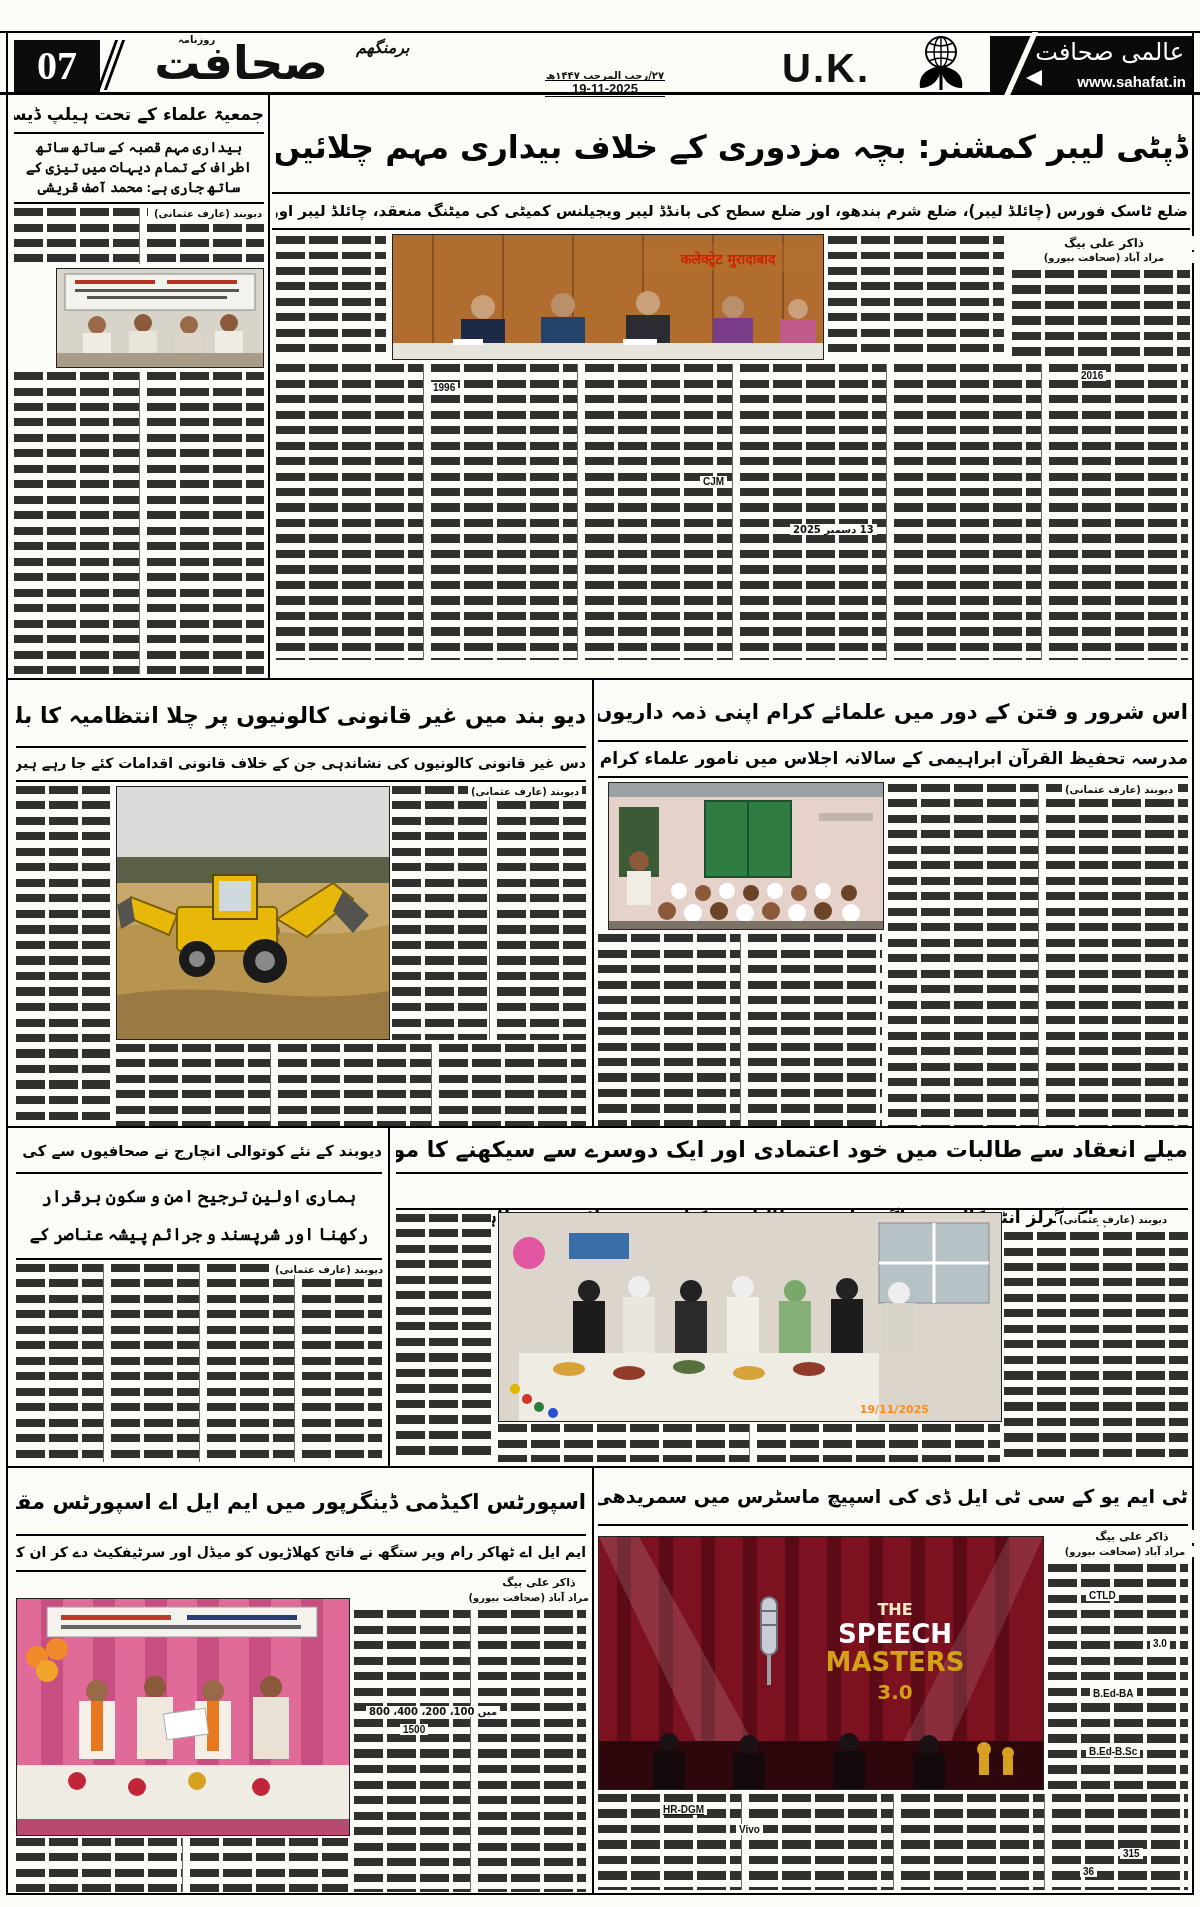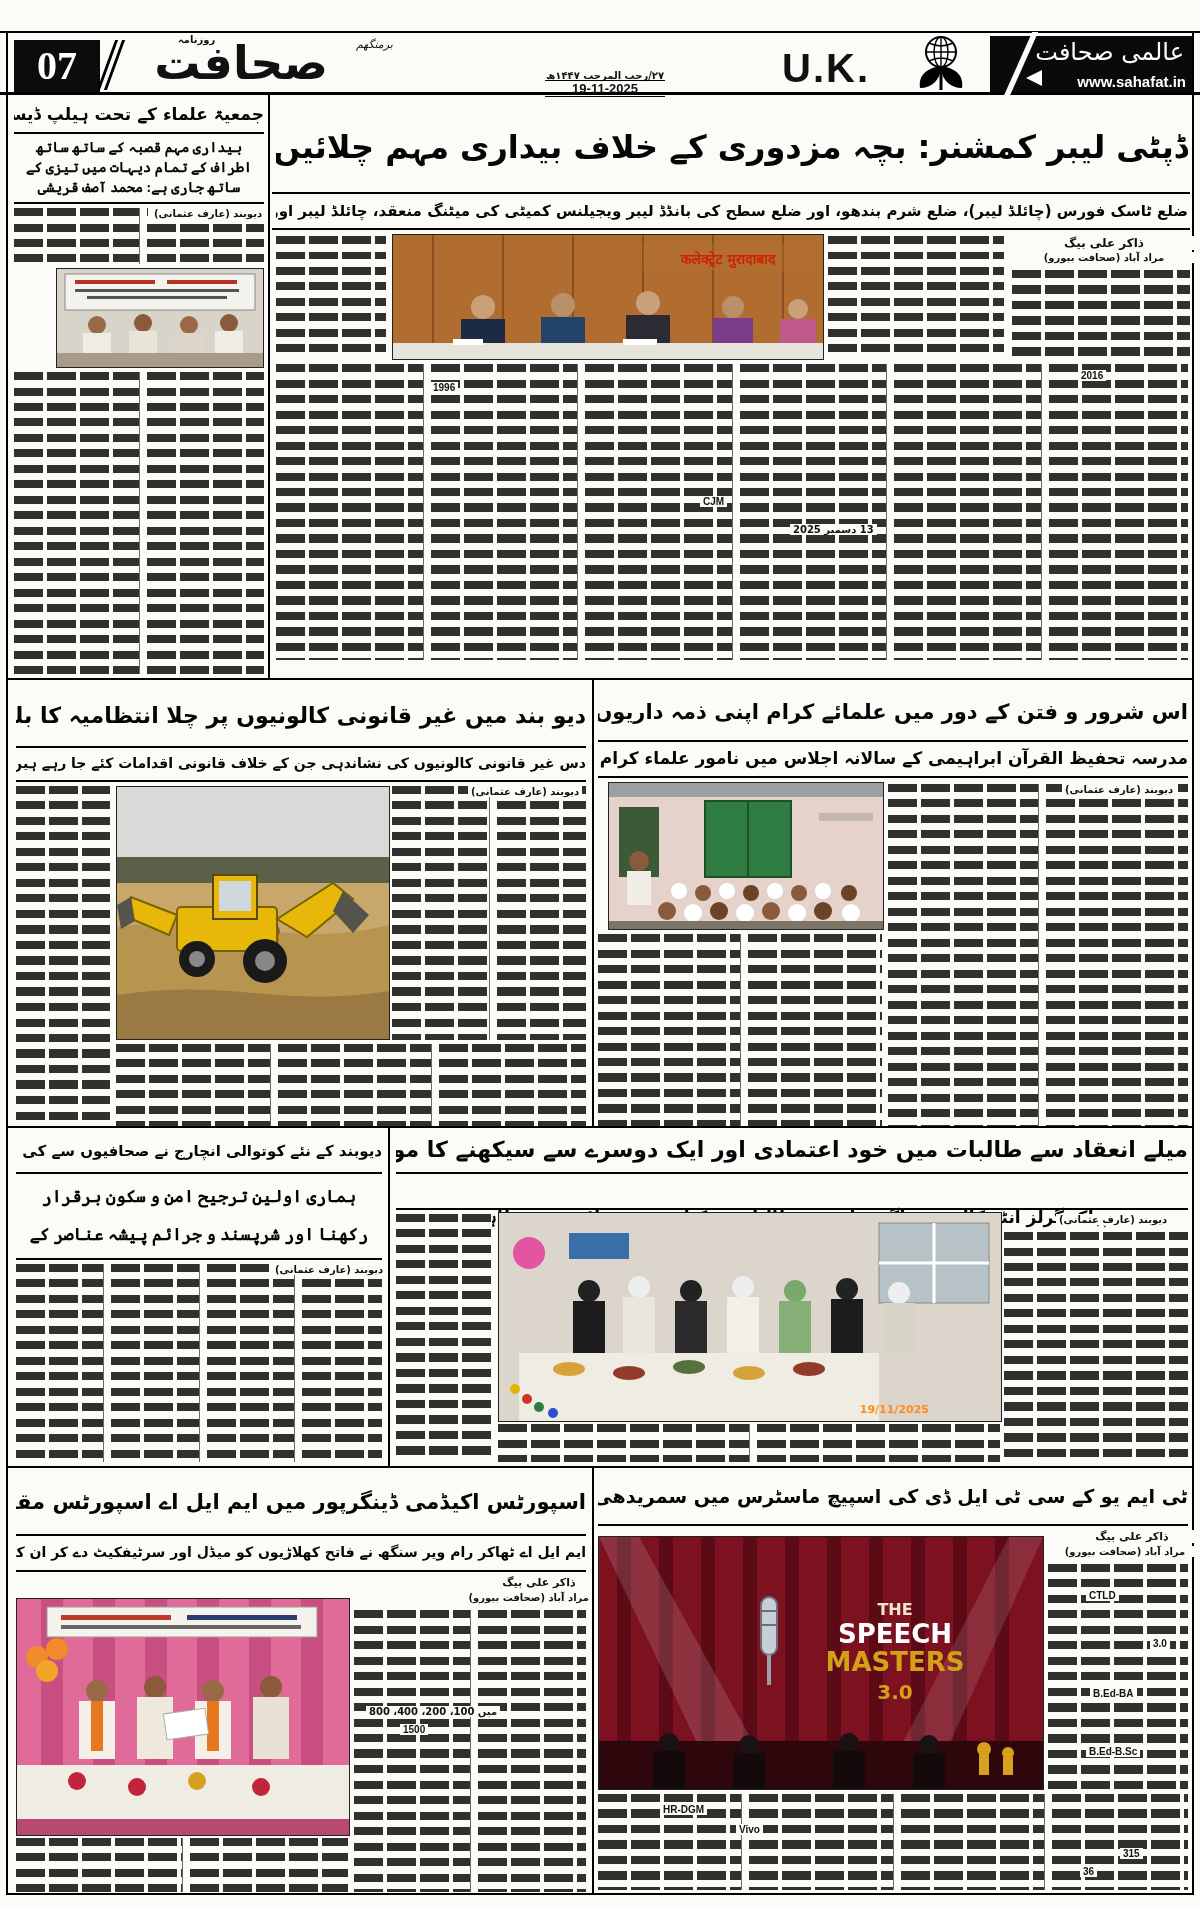--- a/index.html
+++ b/index.html
@@ -37,21 +37,21 @@
   <div class="abs" style="left:14px;top:40px;width:86px;height:52px;background:#0c0c0c;color:#fff;
        font-family:'Liberation Serif',serif;font-weight:bold;font-size:40px;text-align:center;line-height:52px;">07</div>
 
   <div class="abs" style="left:104px;top:40px;width:14px;height:50px;">
     <div style="position:absolute;left:2px;top:0;width:3px;height:50px;background:#000;transform:skewX(-20deg);"></div>
     <div style="position:absolute;left:9px;top:0;width:3px;height:50px;background:#000;transform:skewX(-20deg);"></div>
   </div>
   <div class="abs" style="left:126px;top:34px;width:230px;height:64px;font-weight:bold;font-size:46px;
        text-align:center;line-height:58px;letter-spacing:-2px;">صحافت</div>
   <div class="abs" style="left:178px;top:34px;font-size:10px;font-weight:bold;">روزنامہ</div>
-  <div class="abs" style="left:356px;top:38px;font-size:11px;font-weight:normal;font-style:italic;">برمنگھم</div>
+  <div class="abs" style="left:356px;top:38px;font-size:16px;font-weight:bold;font-style:italic;">برمنگھم</div>
 
   <div class="abs" style="left:455px;top:70px;width:300px;text-align:center;font-size:10px;font-weight:bold;">۲۷/رجب المرجب ۱۴۴۷ھ</div>
   <div class="abs latin" style="left:545px;top:80px;width:120px;text-align:center;font-size:13px;font-weight:bold;
        border-top:1px solid #000;border-bottom:1px solid #000;">19-11-2025</div>
 
   <div class="abs latin" style="left:782px;top:46px;width:96px;font-weight:bold;font-size:40px;letter-spacing:2px;">U.K.</div>
 
   <div class="abs" style="left:898px;top:34px;width:86px;height:58px;">
     <svg width="86" height="58" viewBox="0 0 86 58">
       <circle cx="43" cy="18" r="15" fill="#fff" stroke="#000" stroke-width="2"></circle>
@@ -152,21 +152,21 @@
   <div class="cols" style="left:276px;top:364px;width:912px;height:296px;">
       <div class="col greek"></div>
       <div class="col greek"></div>
       <div class="col greek"></div>
       <div class="col greek"></div>
       <div class="col greek"></div>
       <div class="col greek"></div>
     </div>
   <div class="chip latin" style="left:430px;top:382px;">1996</div>
   <div class="chip latin" style="left:1078px;top:370px;">2016</div>
-  <div class="chip latin" style="left:700px;top:496px;text-align:right;">CJM</div>
+  <div class="chip latin" style="left:700px;top:476px;text-align:right;">CJM</div>
   <div class="chip" style="left:790px;top:524px;">13 دسمبر 2025</div>
 
   <div class="rule" style="left:6px;top:678px;width:1188px;height:2px;"></div>
   <div class="rule" style="left:592px;top:678px;width:2px;height:448px;"></div>
 
   <div class="hl" style="left:16px;top:690px;width:570px;font-size:22px;height:52px;line-height:52px;">دیو بند میں غیر قانونی کالونیوں پر چلا انتظامیہ کا بلڈوزر</div>
   <div class="rule" style="left:16px;top:746px;width:570px;height:2px;"></div>
   <div class="hl" style="left:16px;top:750px;width:570px;font-size:14px;height:26px;line-height:26px;">دس غیر قانونی کالونیوں کی نشاندہی جن کے خلاف قانونی اقدامات کئے جا رہے ہیں: ایس ڈی ایم</div>
   <div class="rule" style="left:16px;top:780px;width:570px;height:2px;"></div>
   <div class="chip" style="left:468px;top:786px;">دیوبند (عارف عثمانی)</div>
@@ -434,18 +434,18 @@
           <circle cx="409" cy="216" r="6"></circle>
       </g>
     </svg>
   </div>
   <div class="cols" style="left:598px;top:1794px;width:590px;height:96px;">
       <div class="col greek"></div>
       <div class="col greek"></div>
       <div class="col greek"></div>
       <div class="col greek"></div>
     </div>
-  <div class="chip latin" style="left:660px;top:1804px;">HR-DGM</div>
+  <div class="chip latin" style="left:660px;top:1804px;text-decoration:underline;">HR-DGM</div>
   <div class="chip latin" style="left:736px;top:1824px;">Vivo</div>
   <div class="chip latin" style="left:1120px;top:1848px;">315</div>
   <div class="chip latin" style="left:1080px;top:1866px;">36</div>
 
 </div>
 
 </body></html>

